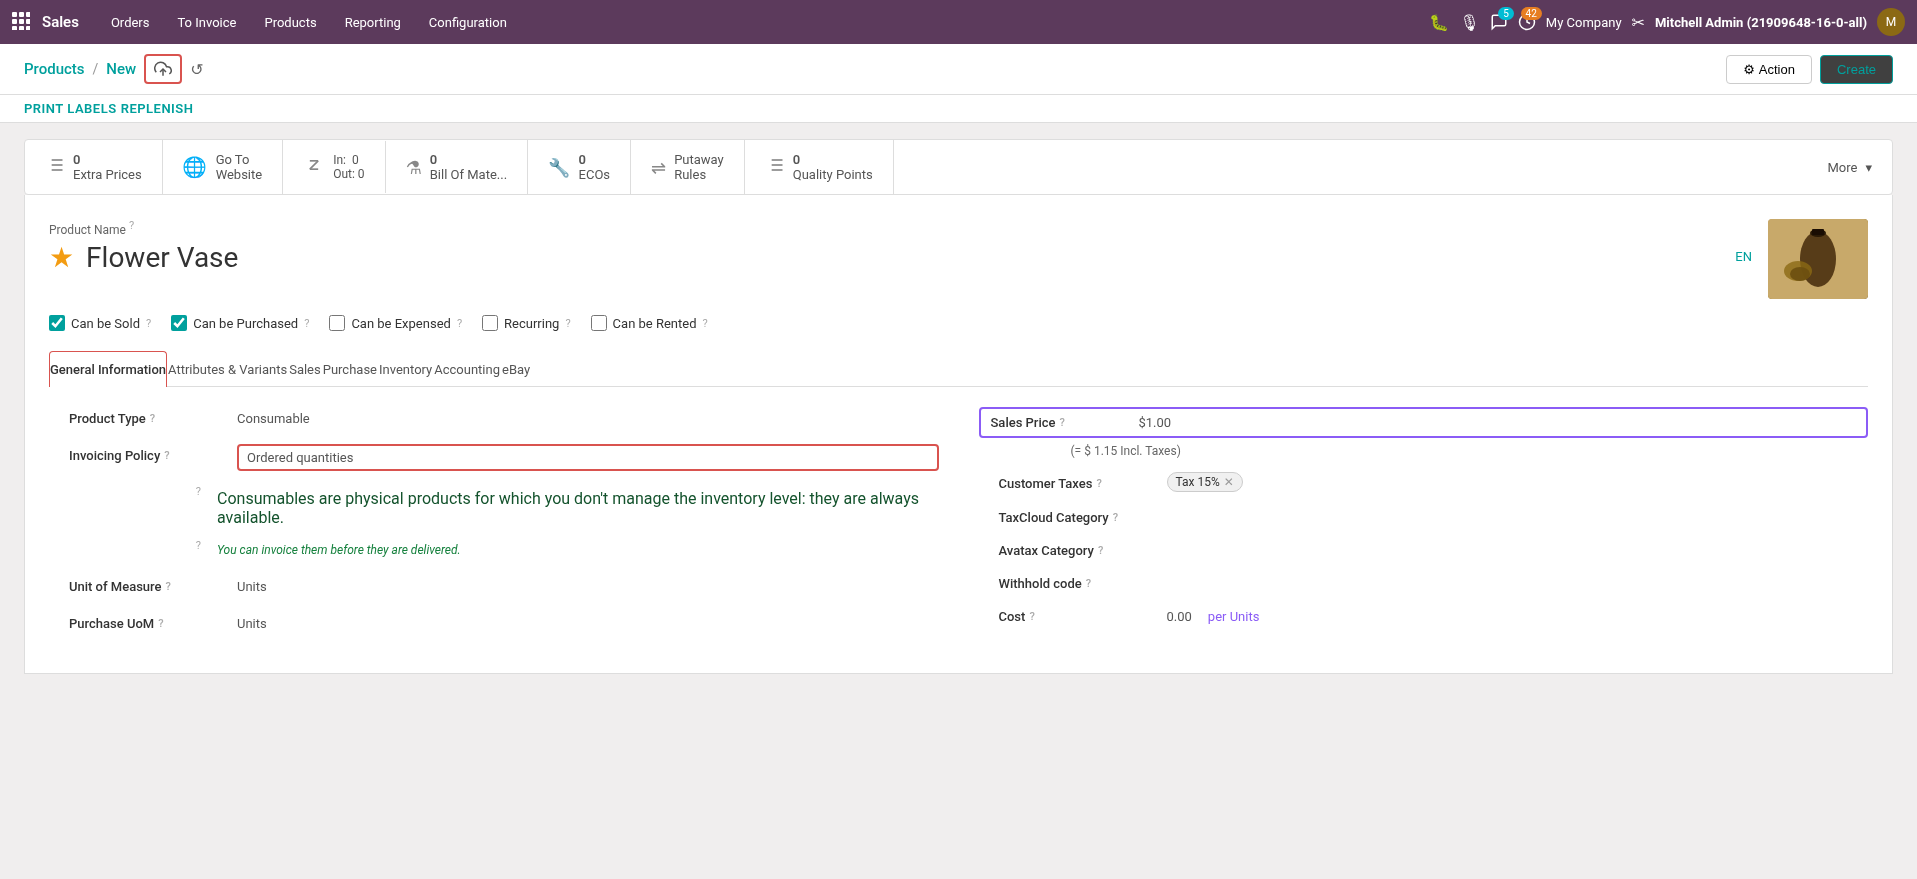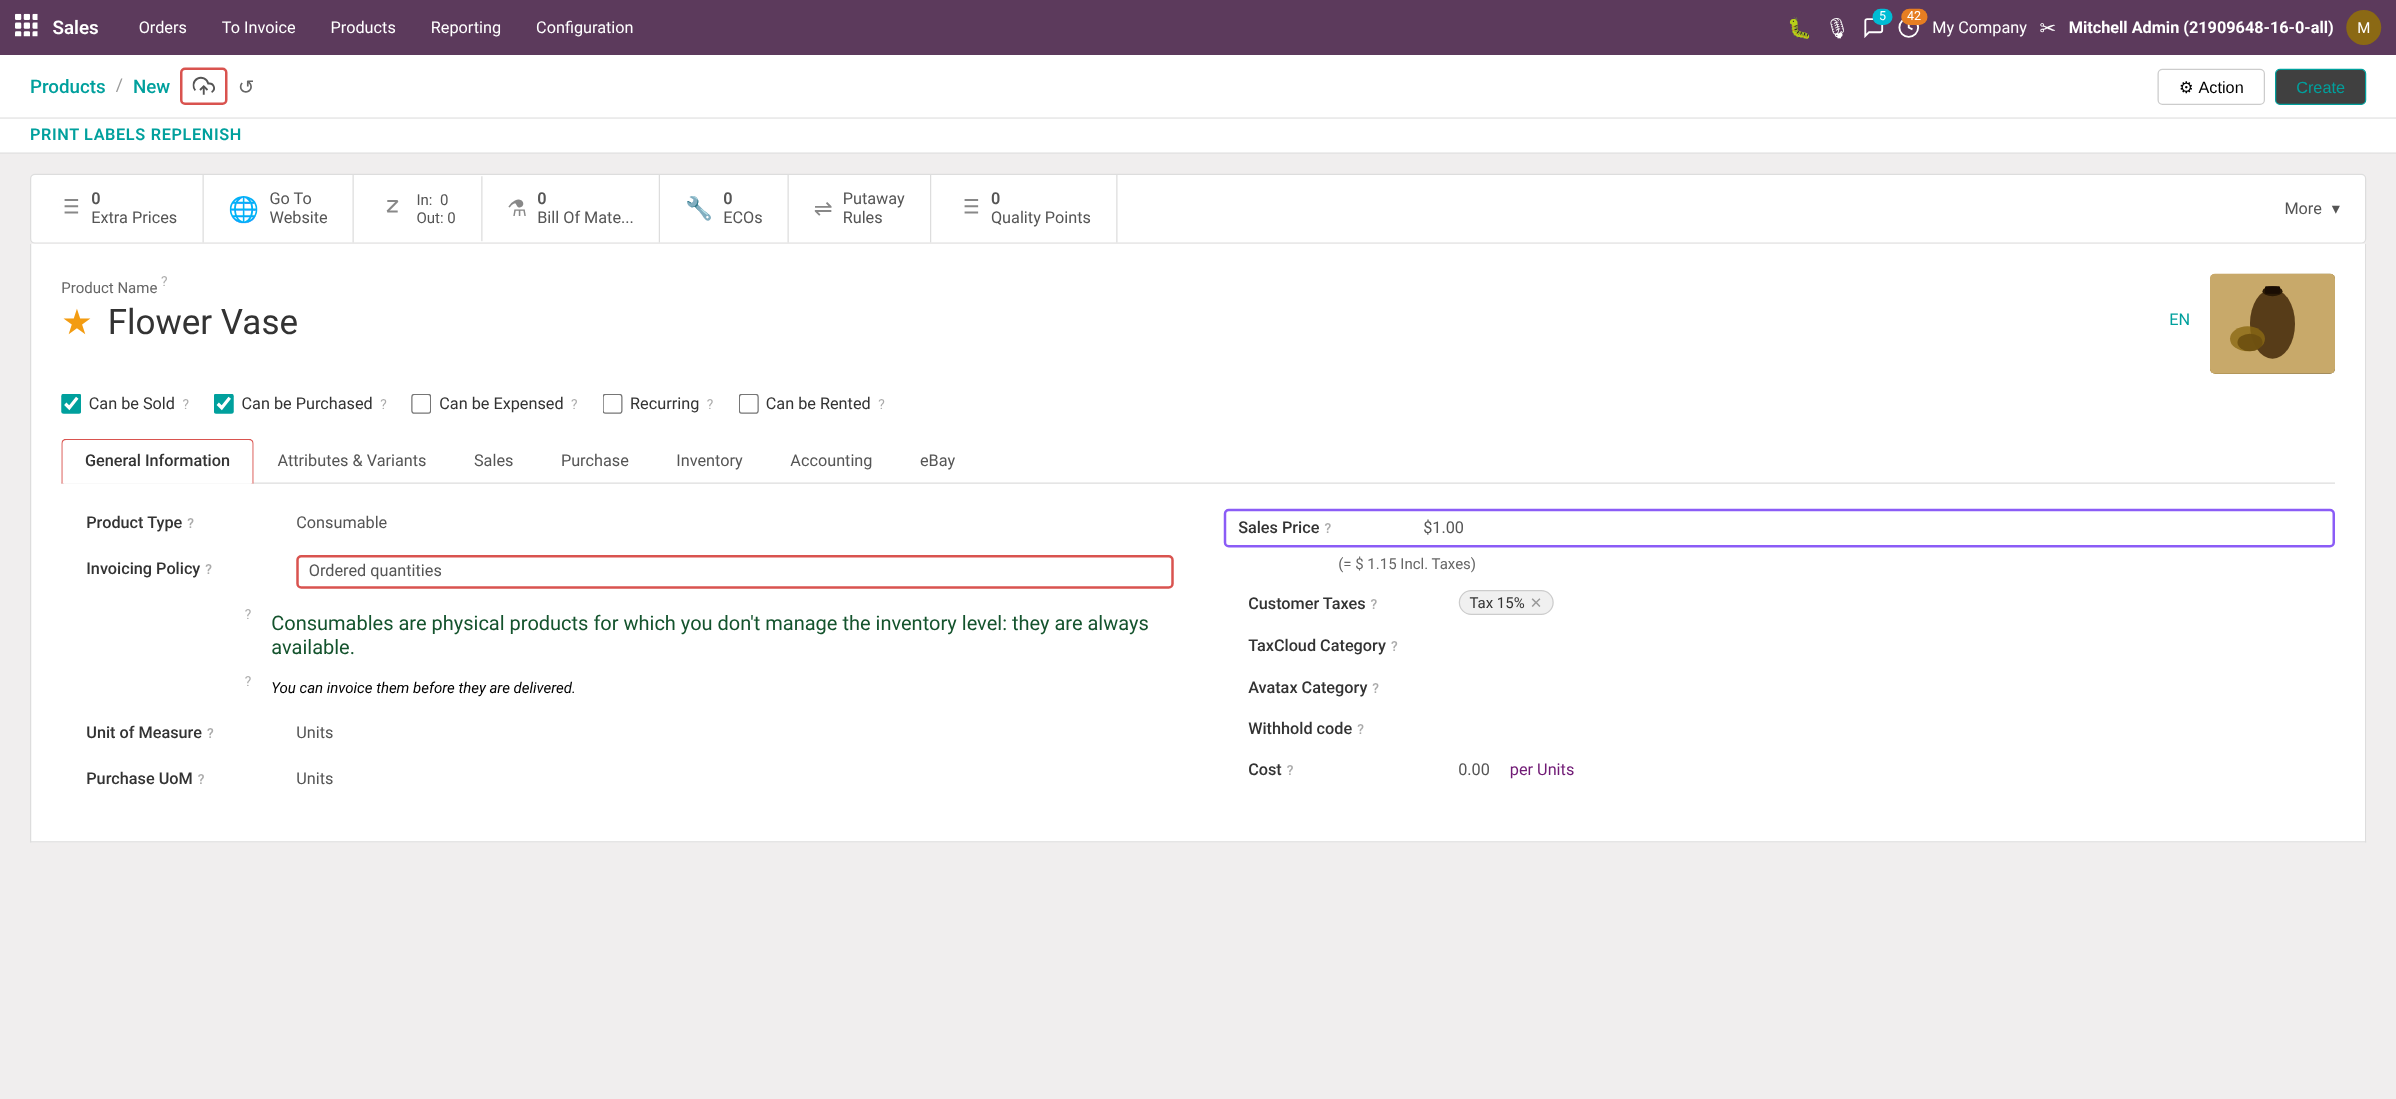--- a/index.html
+++ b/index.html
@@ -123,21 +123,21 @@
     .checkbox-item input[type="checkbox"] { accent-color: #00a09d; width: 16px; height: 16px; }
     .help-icon { color: #aaa; font-size: 11px; cursor: pointer; }
 
     
     .tabs {
       border-bottom: 1px solid #ddd;
       display: flex;
       margin-bottom: 20px;
     }
     .tab {
-      padding: 10px 18px;
+      padding: 10px 0;
       font-size: 13px;
       cursor: pointer;
       color: #555;
       border: 1px solid transparent;
       border-bottom: none;
       margin-bottom: -1px;
     }
     .tab.active {
       background: white;
       border-color: #d9534f;
@@ -464,21 +464,21 @@
           <div style="min-width:160px; display:flex; align-items:flex-start; justify-content:flex-end; padding-right:8px;">
             <sup class="help-icon">?</sup>
           </div>
           <div class="field-value" style="color:#14532d; font-size:16px;">Consumables are physical products for which you don't manage the inventory level: they are always available.</div>
         </div>
 
         <div style="display:flex; gap:8px; margin-bottom: 14px;">
           <div style="min-width:160px; display:flex; align-items:flex-start; justify-content:flex-end; padding-right:8px;">
             <sup class="help-icon">?</sup>
           </div>
-          <div class="field-value" style="color:#000000; font-style:italic; font-size:12px;">You can invoice them before they are delivered.</div>
+          <div class="field-value" style="color:#15803d; font-style:italic; font-size:12px;">You can invoice them before they are delivered.</div>
         </div>
 
         <div class="form-row">
           <div class="field-label">
             <span>Unit of Measure</span>
             <sup class="help-icon">?</sup>
           </div>
           <div class="field-value">Units</div>
         </div>
 
@@ -539,18 +539,18 @@
           </div>
           <div class="field-value"></div>
         </div>
 
         <div class="form-row">
           <div class="field-label">
             <span>Cost</span>
             <sup class="help-icon">?</sup>
           </div>
           <div class="field-value">0.00</div>
-          <div class="field-value" style="margin-left:8px; color:#701a75;text-align:center;">per Units</div>
+          <div class="field-value" style="margin-left:8px; color:#8b5cf6;text-align:center;">per Units</div>
         </div>
       </div>
     </div>
   </div>
 </div>
 
 </body></html>

